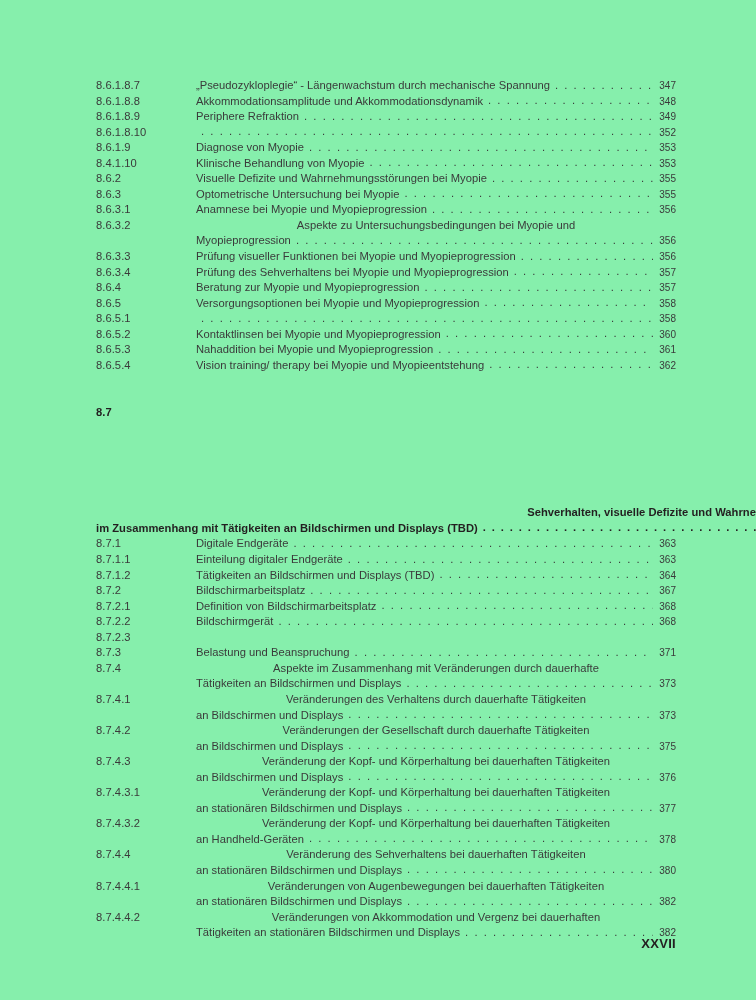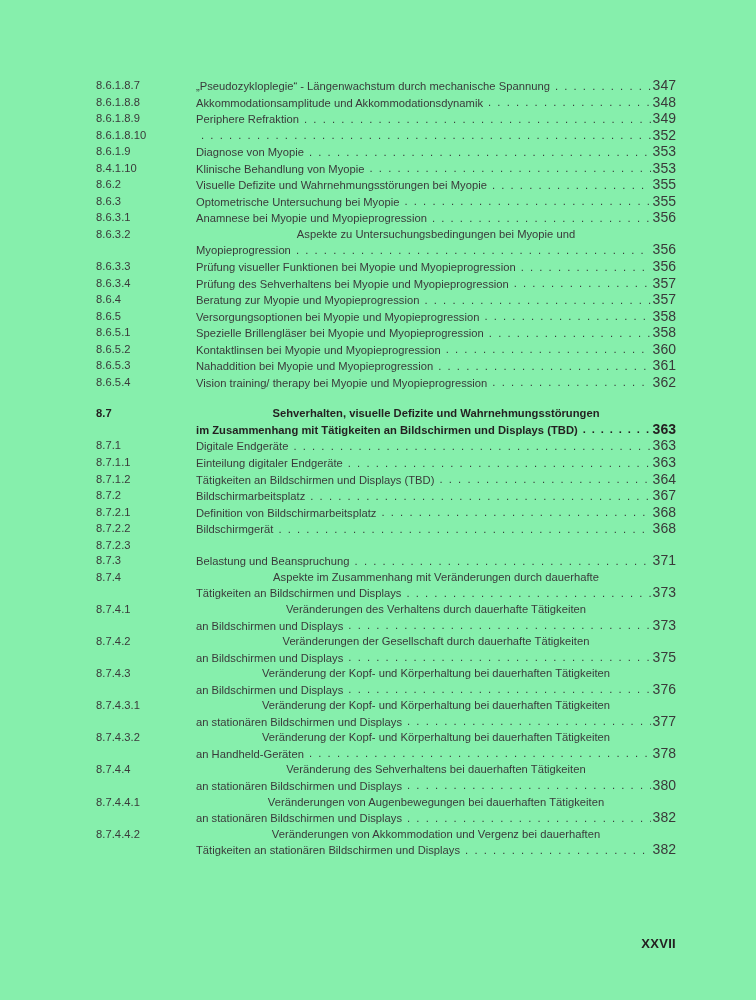--- a/index.html
+++ b/index.html
@@ -27,21 +27,22 @@
   }
 
   
   .entry {
     display: flex;
     align-items: flex-start;
     margin: 0;
   }
 
   .entry.gap-before {
-    margin-top: 15px;
+    margin-top: 32px;
+    flex-direction: column;
   }
 
   .entry-num {
     flex: 0 0 100px;
     width: 100px;
     font-size: 11.2px;
     line-height: 15.55px;
     letter-spacing: 0.05px;
     white-space: nowrap;
     color: #3a3a3a;
@@ -80,21 +81,21 @@
   }
 
   .tline .leader::before {
     content: ". . . . . . . . . . . . . . . . . . . . . . . . . . . . . . . . . . . . . . . . . . . . . . . . . . . . . . . . . . . . . . . . . . . . . . . . . . . . . . . . . . . . . . .";
   }
 
   .tline .pageno {
     flex: 0 0 auto;
     text-align: right;
     min-width: 21px;
-    font-size: 14px;
+    font-size: 10px;
   }
 
   
   .entry.bold .entry-num,
   .entry.bold .tline,
   .entry.bold .tline .pageno,
   .entry.bold .tline .leader {
     font-weight: bold;
     color: #231f20;
   }
@@ -259,21 +260,20 @@
             <span class="ttext">Versorgungsoptionen bei Myopie und Myopieprogression</span>
             <span class="leader"></span>
             <span class="pageno">358</span>
           </div>
         </div>
       </div>
       <div class="entry">
         <div class="entry-num">8.6.5.1</div>
         <div class="entry-body">
           <div class="tline">
-            <span class="ttext">Spezielle Brillengläser bei Myopie und Myopieprogression</span>
             <span class="leader"></span>
             <span class="pageno">358</span>
           </div>
         </div>
       </div>
       <div class="entry">
         <div class="entry-num">8.6.5.2</div>
         <div class="entry-body">
           <div class="tline">
             <span class="ttext">Kontaktlinsen bei Myopie und Myopieprogression</span>
@@ -289,21 +289,21 @@
             <span class="ttext">Nahaddition bei Myopie und Myopieprogression</span>
             <span class="leader"></span>
             <span class="pageno">361</span>
           </div>
         </div>
       </div>
       <div class="entry">
         <div class="entry-num">8.6.5.4</div>
         <div class="entry-body">
           <div class="tline">
-            <span class="ttext">Vision training/ therapy bei Myopie und Myopieprogression</span>
+            <span class="ttext">Vision training/ therapy bei Myopie und Myopieentstehung</span>
             <span class="leader"></span>
             <span class="pageno">362</span>
           </div>
         </div>
       </div>
       <div class="entry bold gap-before">
         <div class="entry-num">8.7</div>
         <div class="entry-body">
           <div class="tline nofill">
             <span class="ttext">Sehverhalten, visuelle Defizite und Wahrnehmungsstörungen</span>

